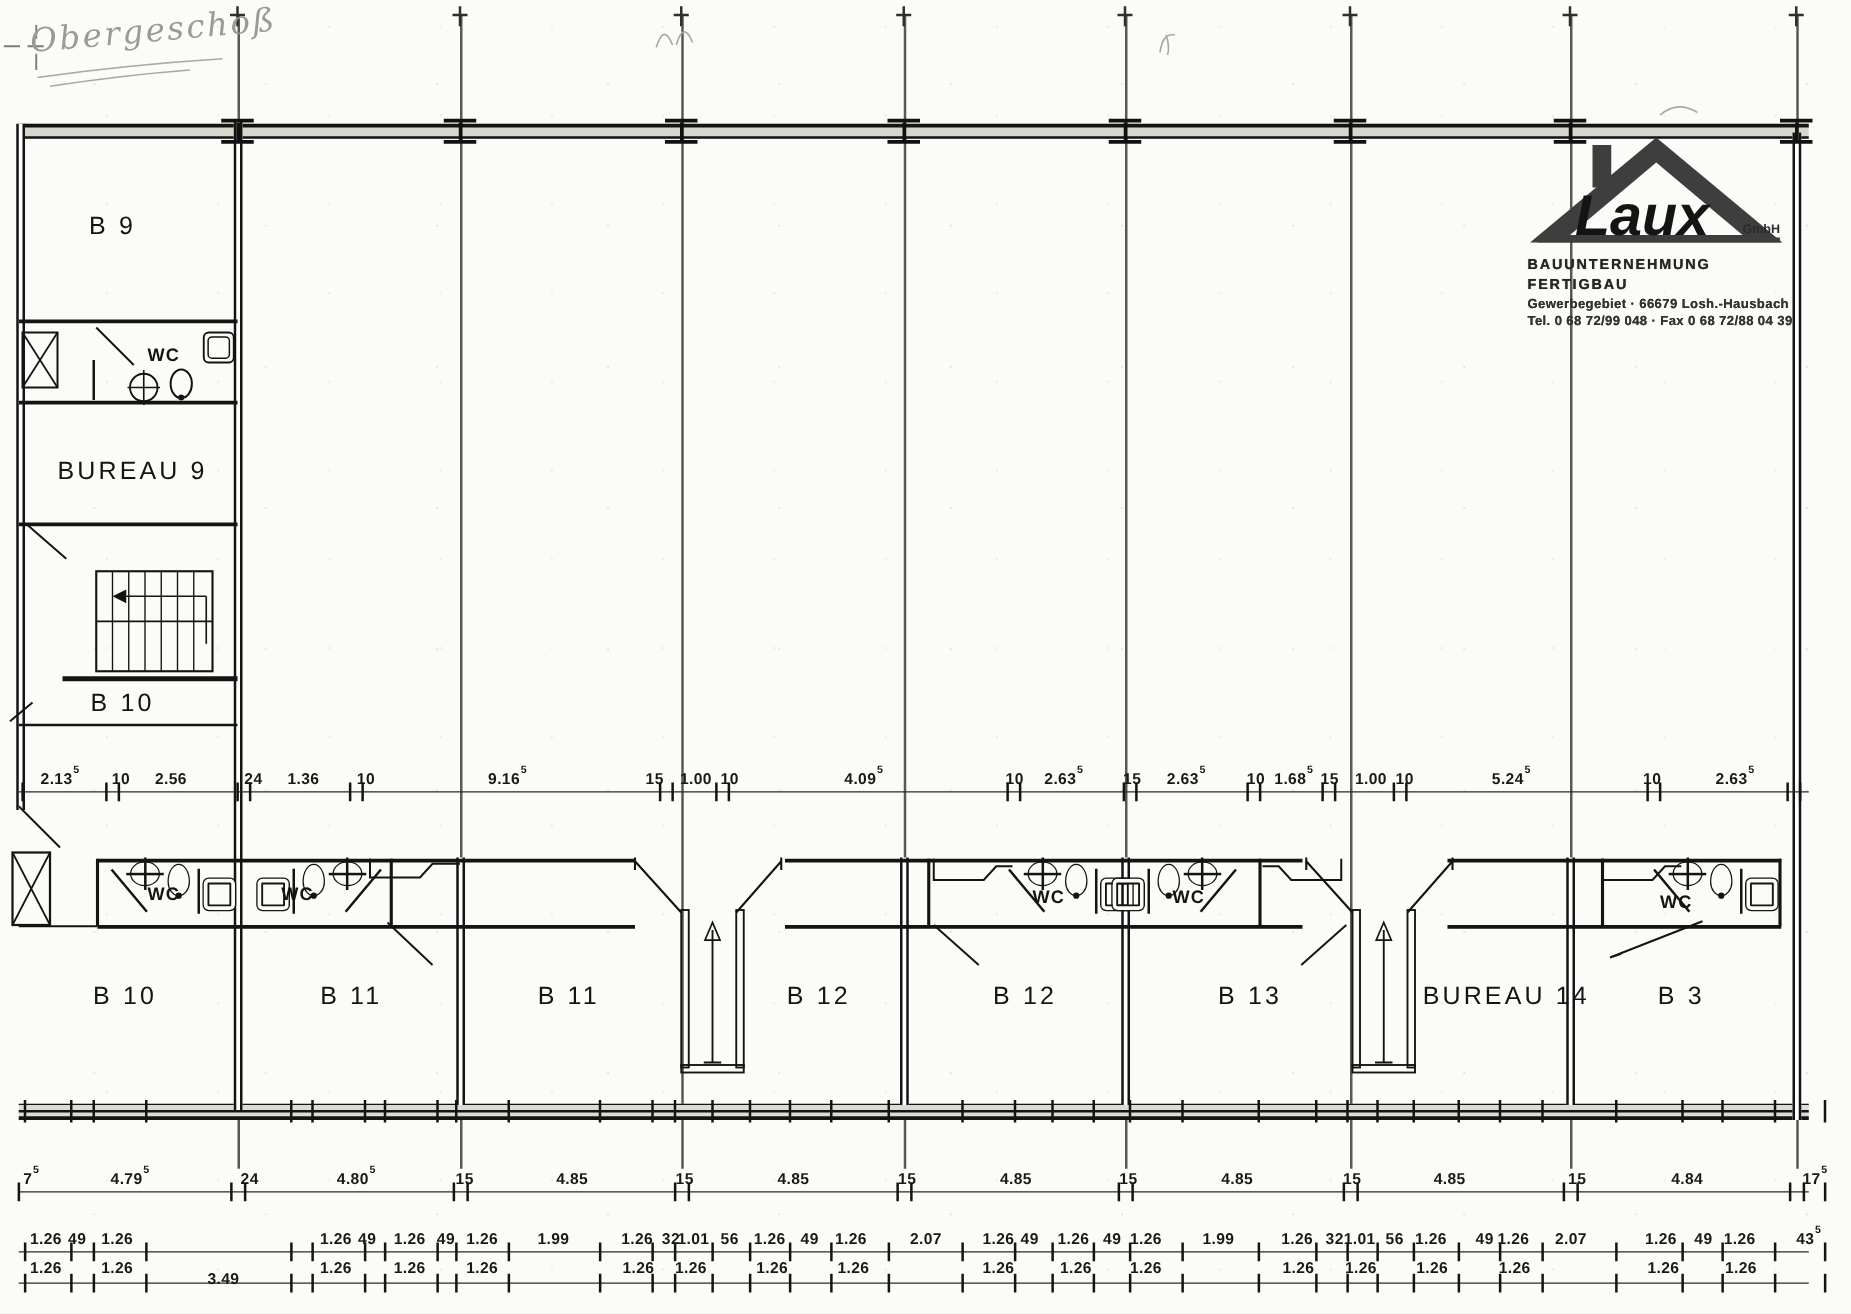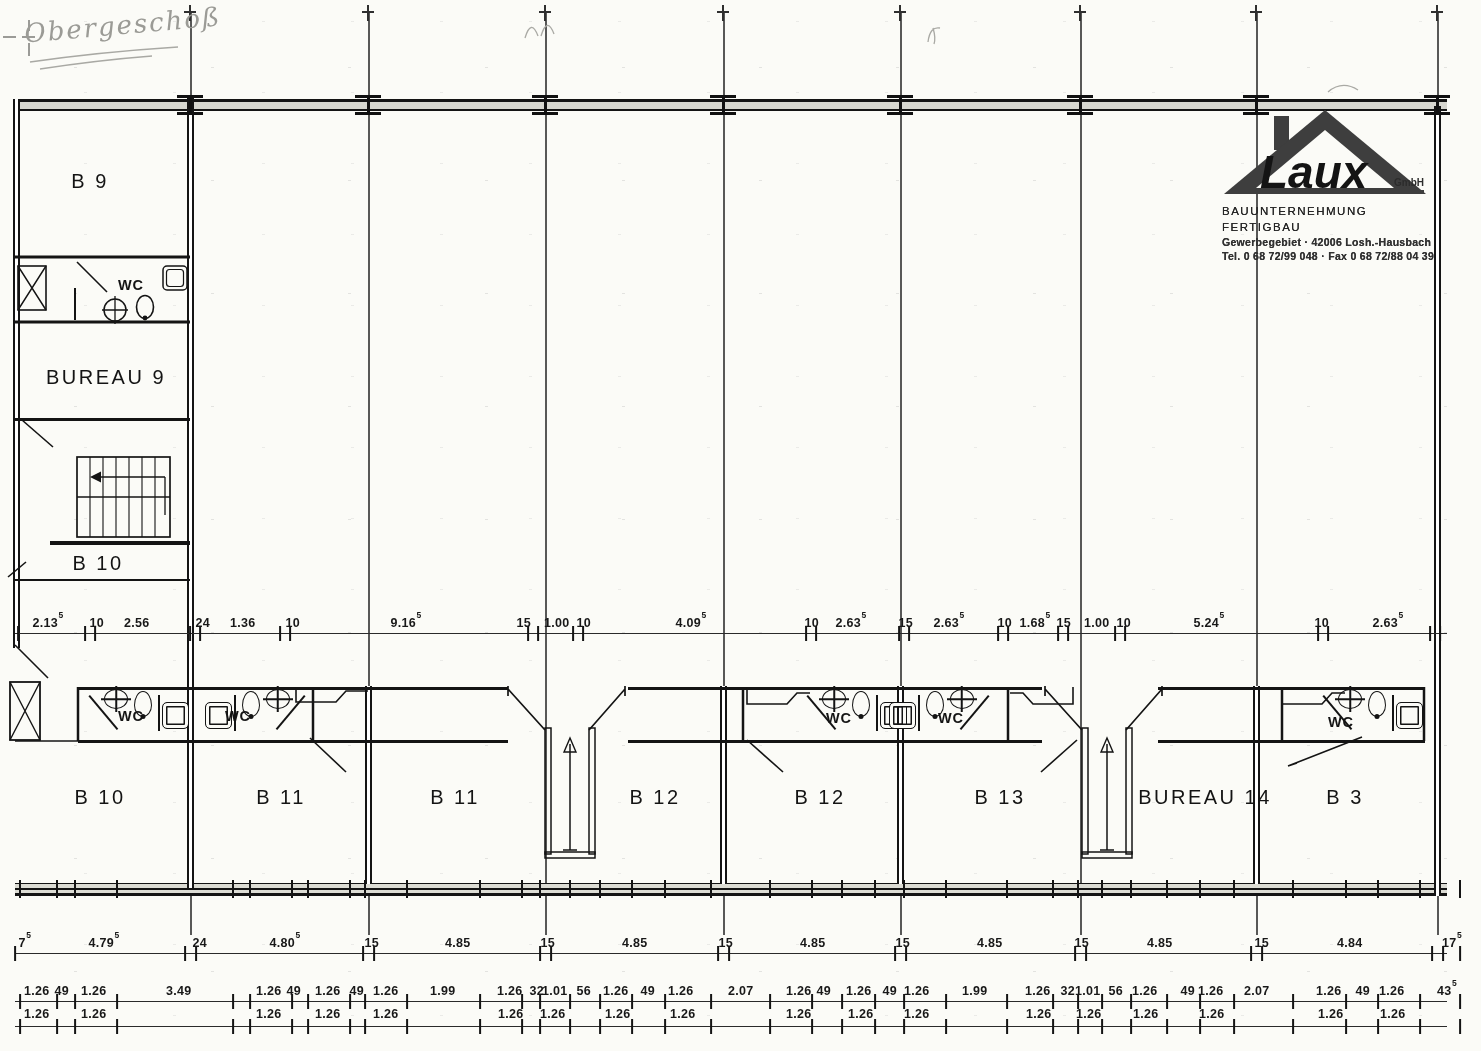--- a/index.html
+++ b/index.html
@@ -61,21 +61,21 @@
   .room{position:absolute;transform:translateX(-50%);font-size:20px;letter-spacing:2.5px;font-weight:400;color:#141414;white-space:nowrap;}
   .wclbl{position:absolute;transform:translateX(-50%);font-size:14.5px;font-weight:700;letter-spacing:1px;color:#141414;}
 
   
   .note{position:absolute;left:24px;top:10px;font-family:"DejaVu Serif",serif;font-style:italic;
     font-size:26px;color:#9b9b96;transform:rotate(-5deg);letter-spacing:2px;white-space:nowrap;}
 
   
   .logo{position:absolute;left:1222px;top:106px;width:218px;}
   .logo-lines{margin-top:2px;line-height:1.35;}
-  .logo-l1{font-size:11.5px;font-weight:400;letter-spacing:1.5px;color:#262626;text-shadow:0 0 .6px #262626;}
+  .logo-l1{font-size:11.5px;font-weight:700;letter-spacing:1.5px;color:#262626;text-shadow:0 0 .6px #262626;}
   .logo-l2,.logo-l3{font-size:10.5px;font-weight:700;letter-spacing:.3px;color:#323232;text-shadow:0 0 .5px #323232;}
 </style>
 </head>
 <body>
 
 <div class="sheet">
 
   <div class="layer">
 
   <div class="vline" style="left: 190px;"></div>
@@ -482,21 +482,21 @@
         <i class="tick" style="left: 1346px;"></i>
         <i class="tick" style="left: 1378px;"></i>
         <i class="tick" style="left: 1420px;"></i>
         <i class="tick" style="left: 1460px;"></i>
       </div>
     <div>
 
     <span class="dim" style="left: 37px;"><span>1.26</span><sup></sup></span>
         <span class="dim" style="left: 62px;"><span>49</span><sup></sup></span>
         <span class="dim" style="left: 94px;"><span>1.26</span><sup></sup></span>
-        <span class="dim" style="left: 179px;"><span>3.49</span><sup></sup></span>
+        <span class="dim" style="left: 179px; margin-top: 32px;"><span>3.49</span><sup></sup></span>
         <span class="dim" style="left: 269px;"><span>1.26</span><sup></sup></span>
         <span class="dim" style="left: 294px;"><span>49</span><sup></sup></span>
         <span class="dim" style="left: 328px;"><span>1.26</span><sup></sup></span>
         <span class="dim" style="left: 357px;"><span>49</span><sup></sup></span>
         <span class="dim" style="left: 386px;"><span>1.26</span><sup></sup></span>
         <span class="dim" style="left: 443px;"><span>1.99</span><sup></sup></span>
         <span class="dim" style="left: 510px;"><span>1.26</span><sup></sup></span>
         <span class="dim" style="left: 537px;"><span>32</span><sup></sup></span>
         <span class="dim" style="left: 555px;"><span>1.01</span><sup></sup></span>
         <span class="dim" style="left: 584px;"><span>56</span><sup></sup></span>
@@ -575,20 +575,20 @@
     <svg width="210" height="92" viewBox="0 0 210 92">
       <rect x="52" y="10" width="15" height="34" fill="#3e3e3e"></rect>
       <polygon points="2,88 103,4 204,88" fill="#3e3e3e"></polygon>
       <polygon points="34,82 103,24 172,82" fill="#fbfbf7"></polygon>
       <rect x="8" y="84" width="194" height="4" fill="#3e3e3e"></rect>
       <text x="38" y="82" font-family="Liberation Sans, sans-serif" font-size="46" font-weight="bold" font-style="italic" fill="#141414">Laux</text>
       <text x="172" y="80" font-family="Liberation Sans, sans-serif" font-size="10" font-weight="bold" fill="#2c2c2c">GmbH</text>
     </svg>
     <div class="logo-lines">
       <div class="logo-l1">BAUUNTERNEHMUNG FERTIGBAU</div>
-      <div class="logo-l2">Gewerbegebiet · 42006 Losh.-Hausbach</div>
+      <div class="logo-l2">Gewerbegebiet · 66679 Losh.-Hausbach</div>
       <div class="logo-l3">Tel. 0 68 72/99 048 · Fax 0 68 72/88 04 39</div>
     </div>
   </div>
 
   <div class="note">Obergeschoß</div>
 
 </div>
 
 </body></html>

